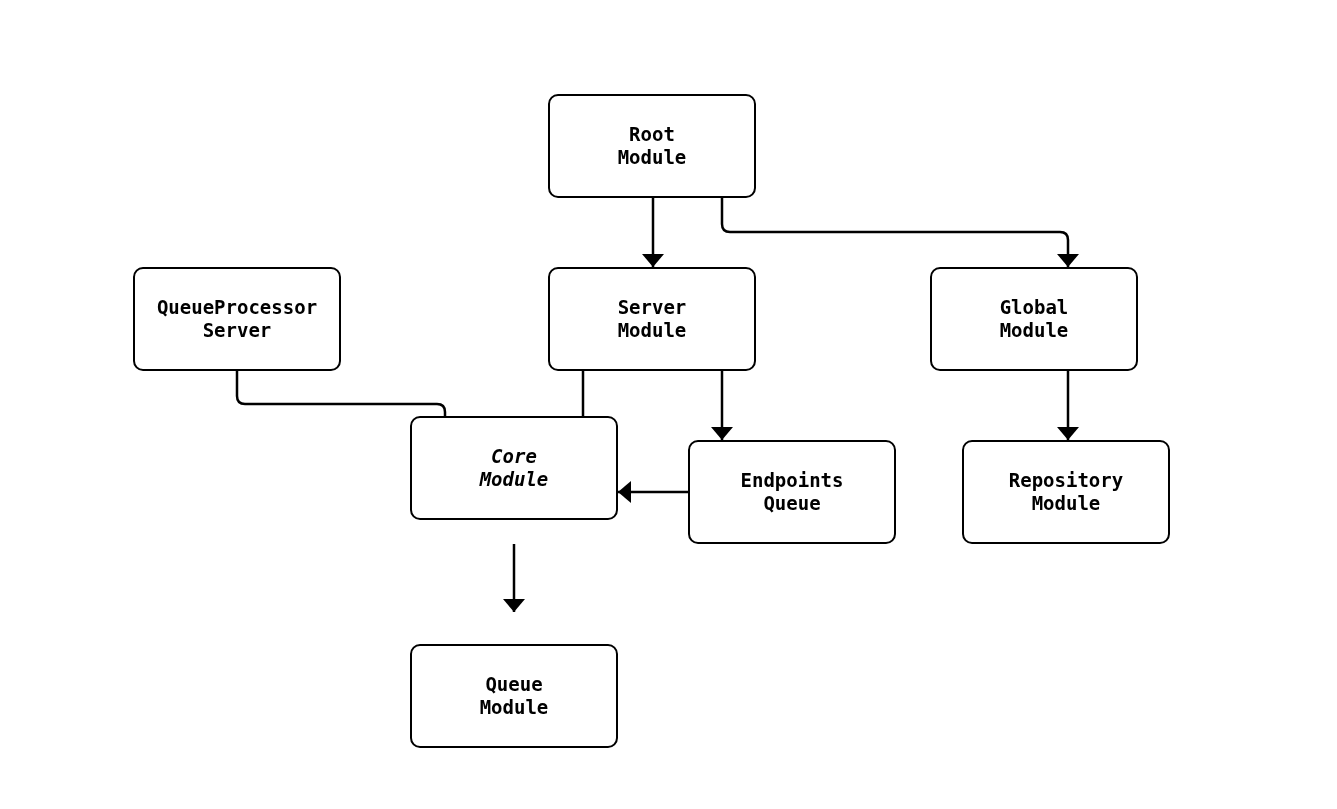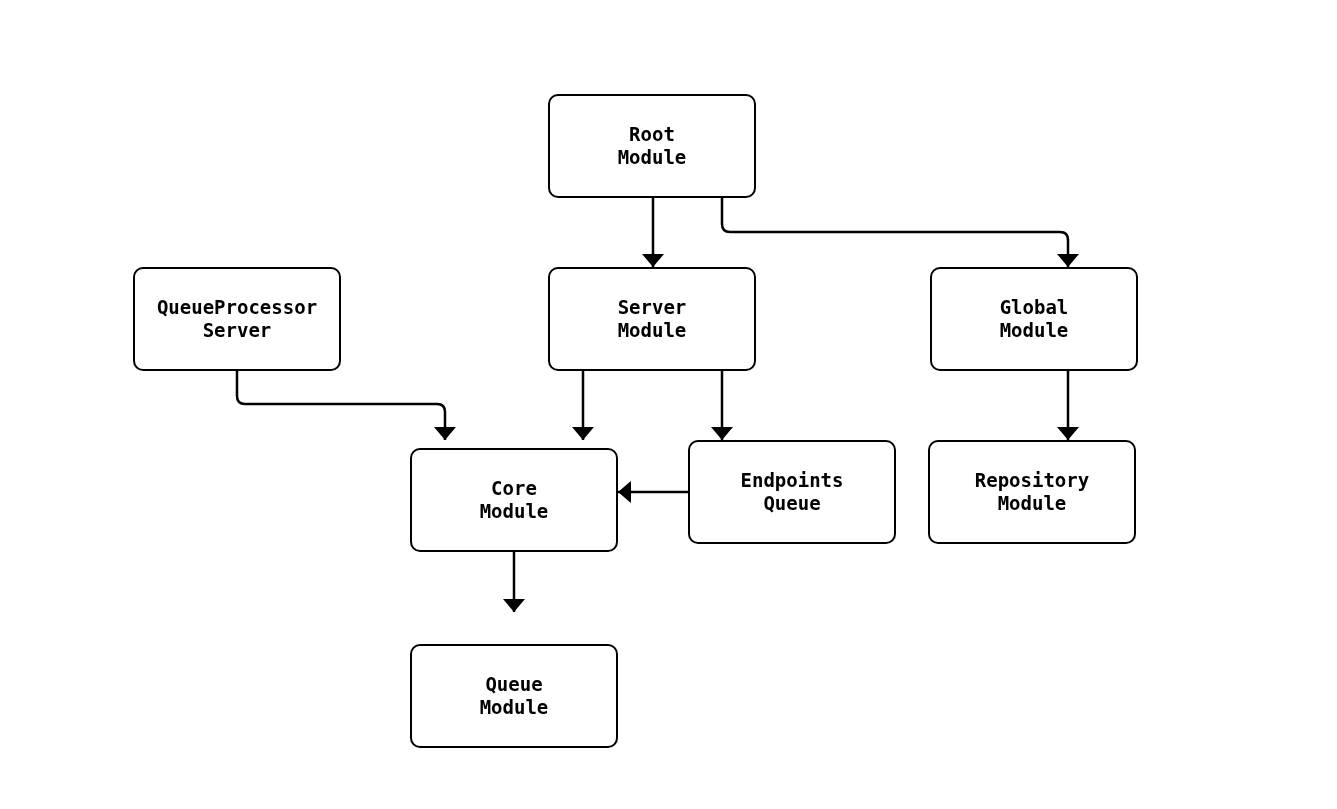--- a/index.html
+++ b/index.html
@@ -45,23 +45,23 @@
     white-space: pre-line;
     font-weight: bold;
     font-size: 19px;
     line-height: 23px;
     color: #000000;
   }
   .node-root           { left: 548px; top:  94px; }
   .node-queueprocessor { left: 133px; top: 267px; }
   .node-server         { left: 548px; top: 267px; }
   .node-global         { left: 930px; top: 267px; }
-  .node-core           { left: 410px; top: 448px; }
+  .node-core           { left: 410px; top: 416px; font-style: italic; }
   .node-endpoints      { left: 688px; top: 440px; }
-  .node-repository     { left: 928px; top: 440px; }
+  .node-repository     { left: 962px; top: 440px; }
   .node-queue          { left: 410px; top: 644px; }
 </style>
 </head>
 <body>
 
 <div class="stage">
 
   <svg class="edge-layer" width="1337" height="809" viewBox="0 0 1337 809" xmlns="http://www.w3.org/2000/svg">
     <defs>
       <marker id="arrowhead" markerUnits="userSpaceOnUse" markerWidth="16" markerHeight="24" refX="13" refY="12" orient="auto">

